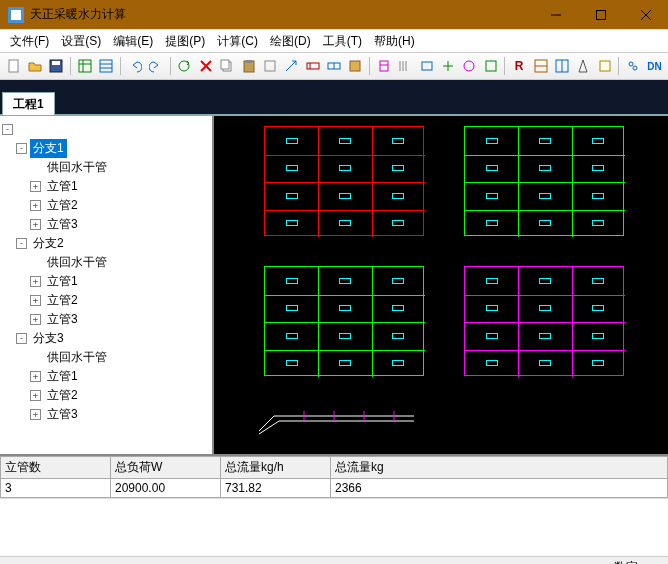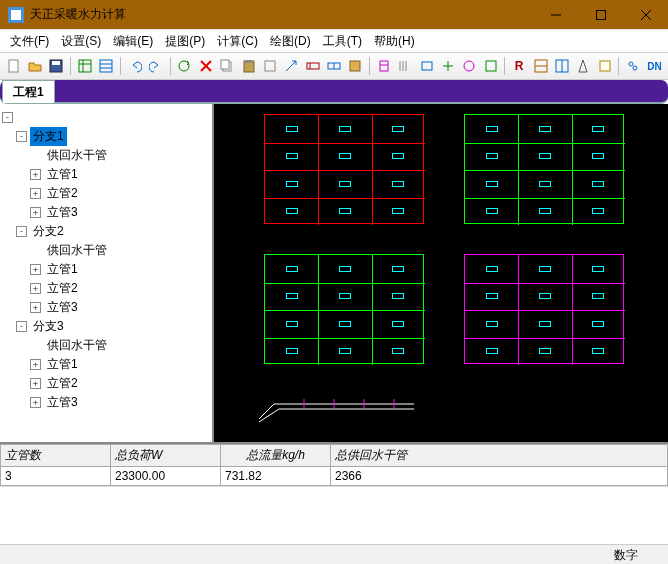--- a/index.html
+++ b/index.html
@@ -9,40 +9,40 @@
 .titlebar .title { flex: 1; color: #000; }
 .titlebar .win-btn { width: 45px; height: 30px; display: flex; align-items: center; justify-content: center; color: #000; }
 
 .menubar { height: 22px; display: flex; align-items: center; padding-left: 4px; background: #fff; }
 .menubar .menu-item { padding: 2px 6px; cursor: default; }
 
 .toolbar { height: 28px; display: flex; align-items: center; padding: 0 4px; gap: 2px; border-top: 1px solid #ccc; border-bottom: 1px solid #ccc; background: linear-gradient(#fdfdfd,#ececec); overflow: hidden; }
 .tb-btn { width: 20px; height: 20px; display: flex; align-items: center; justify-content: center; border: 1px solid transparent; }
 .tb-sep { width: 1px; height: 18px; background: #bbb; margin: 0 2px; }
 
-.tabstrip { height: 24px; display: flex; align-items: flex-end; background: #4c1d95; border-bottom: 2px solid #8aa; padding-left: 2px; border-radius: 7px; }
+.tabstrip { height: 36px; display: flex; align-items: flex-end; background: #0f172a; border-bottom: 2px solid #8aa; padding-left: 2px; }
 .tab { padding: 3px 10px 2px; background: #fff; border: 1px solid #8aa; border-bottom: none; font-weight: bold; position: relative; top: 1px; }
 
 .workspace { display: flex; height: 338px; }
 .tree-panel { width: 214px; border-right: 2px solid #888; background: #fff; overflow: auto; padding: 4px 2px; }
 .tree-node { display: flex; align-items: center; height: 19px; cursor: default; white-space: nowrap; }
 .tree-toggle { width: 11px; height: 11px; border: 1px solid #888; color: #555; font-size: 9px; line-height: 9px; text-align: center; margin-right: 3px; flex-shrink: 0; font-family: monospace; }
 .tree-spacer { width: 14px; flex-shrink: 0; }
 .tree-label { padding: 1px 3px; }
-.tree-label.selected { background: #0078d7; color: #000000; }
+.tree-label.selected { background: #0078d7; color: #ffffff; }
 
 .canvas { flex: 1; background: #000; position: relative; overflow: hidden; }
 .diagram { position: absolute; border: 1px solid; }
 .diagram .grid-line { position: absolute; }
 .diagram .rad { position: absolute; width: 12px; height: 6px; border: 1px solid #0ff; background: #000; }
 
 .grid-area { border-top: 2px solid #888; }
 .data-grid { width: 100%; border-collapse: collapse; }
 .data-grid th, .data-grid td { border: 1px solid #aaa; padding: 2px 4px; text-align: left; height: 18px; background: #fff; }
-.data-grid th { background: #f0f0f0; font-weight: normal; font-style: italic; }
+.data-grid th { background: #f0f0f0; font-weight: normal; }
 
 .blank-fill { height: 58px; background: #fff; border-top: 1px solid #ddd; }
 
 .statusbar { height: 22px; border-top: 1px solid #ccc; background: #f0f0f0; display: flex; align-items: center; justify-content: flex-end; padding-right: 30px; }
 
 svg { display: block; }
 </style>
 </head>
 <body>
 
@@ -410,26 +410,26 @@
       </div>
     </div>
 </div>
 
 <div class="grid-area">
   <table class="data-grid">
     <tbody>
         <tr>
       <th style="width:110px;">立管数</th>
       <th style="width:110px;">总负荷W</th>
-      <th style="width:110px;text-align:center;">总流量kg/h</th>
-      <th>总供回水干管</th>
+      <th style="width:110px;">总流量kg/h</th>
+      <th>总流量kg</th>
     </tr>
     <tr>
       <td>3</td>
-      <td>23300.00</td>
+      <td>20900.00</td>
       <td>731.82</td>
       <td>2366</td>
     </tr>
   </tbody>
     </table>
   <div class="blank-fill"></div>
 </div>
 
 <div class="statusbar">
   <span>数字</span>

